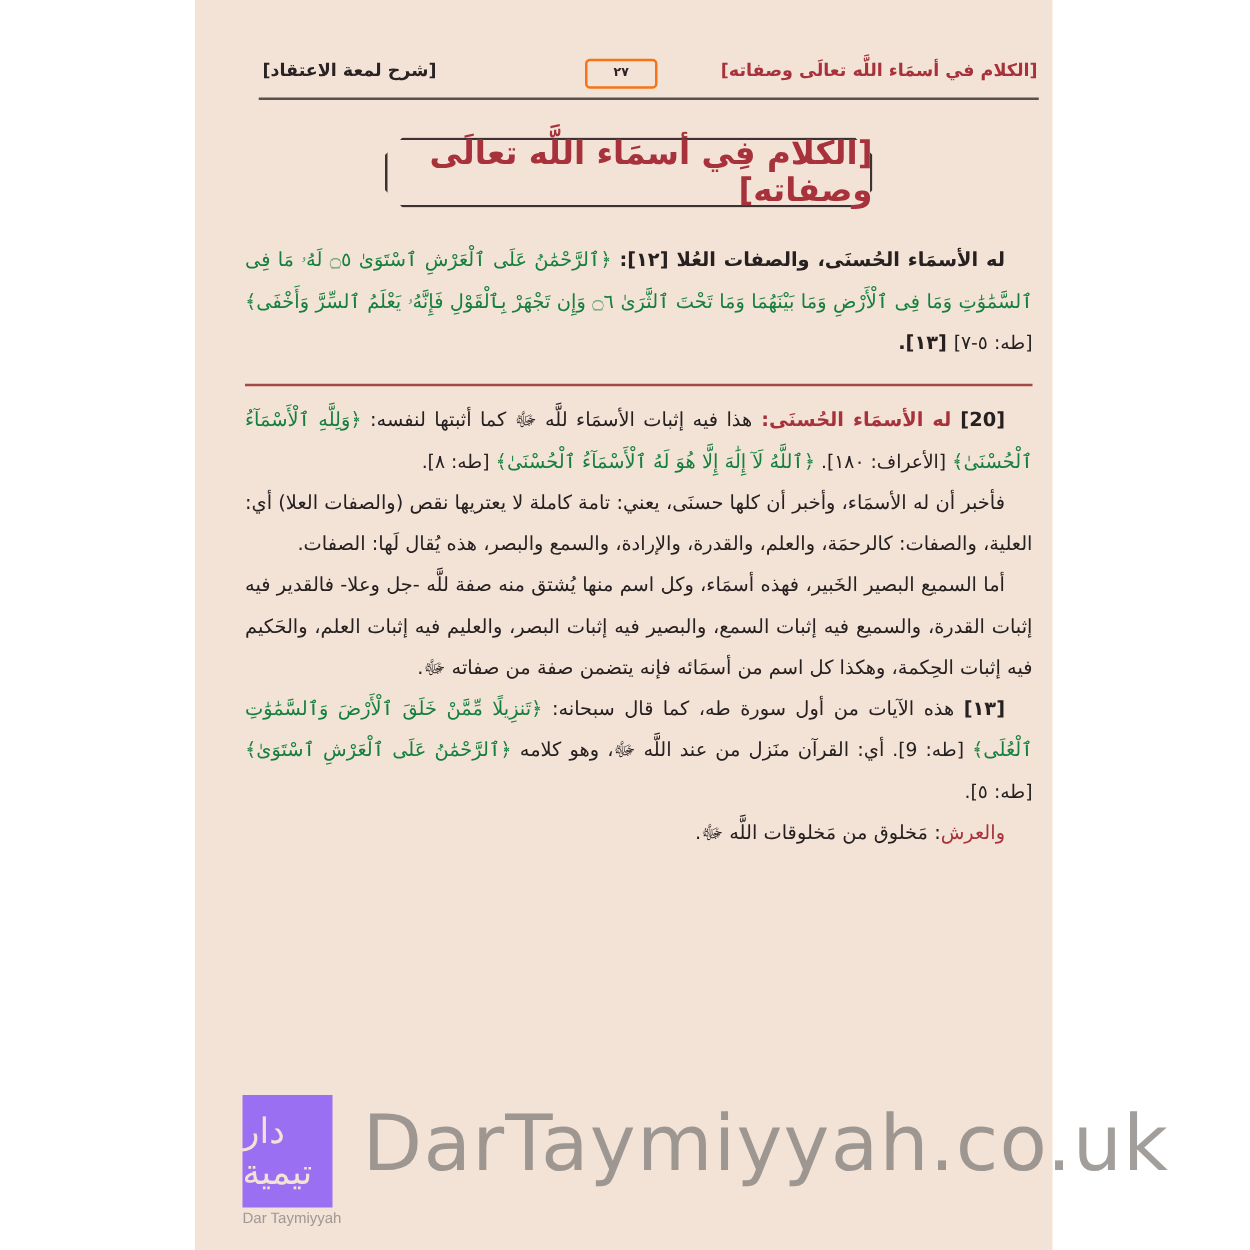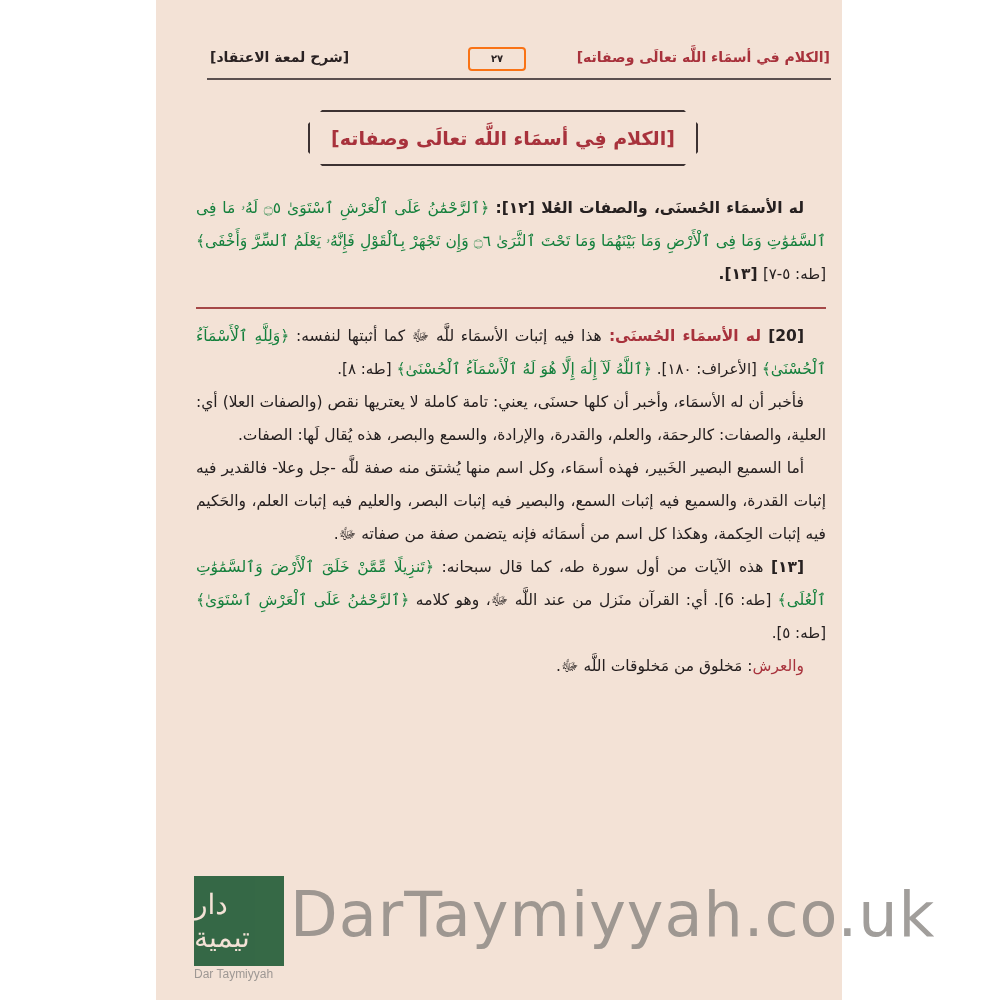--- a/index.html
+++ b/index.html
@@ -29,39 +29,39 @@
   }
   .title-frame {
     position: absolute; left: 308px; top: 110px; width: 390px; height: 56px;
     border: 2.5px solid #3c3232; box-sizing: border-box;
     clip-path: polygon(14px 0, calc(100% - 14px) 0, 100% 14px, 100% calc(100% - 14px), calc(100% - 14px) 100%, 14px 100%, 0 calc(100% - 14px), 0 14px);
     border-radius: 4px;
   }
   .title-text {
     position: absolute; left: 308px; top: 110px; width: 390px; height: 56px;
     display: flex; align-items: center; justify-content: center;
-    direction: rtl; font-size: 19px; font-weight: bold; color: #a8323c;
+    direction: rtl; font-size: 26px; font-weight: bold; color: #a8323c;
   }
   .text-block {
     position: absolute; left: 196px; width: 630px; direction: rtl;
     font-size: 15.5px; line-height: 33px; color: #262020; text-align: justify;
   }
   .text-block p { margin: 0; }
   .indent { text-indent: 22px; }
   .quran { color: #15803d; }
   .ref { font-size: 15px; color: #262020; }
   .bold { font-weight: bold; }
   .red { color: #a8323c; }
   .note-num { color: #262020; font-weight: bold; }
   .red-rule {
     position: absolute; left: 196px; top: 307px; width: 630px; height: 2px; background: #a54848;
   }
   .watermark-logo {
-    position: absolute; left: 194px; top: 876px; width: 90px; height: 90px;
-    background: #14532d; opacity: 0.85;
+    position: absolute; left: 194px; top: 876px; width: 72px; height: 90px;
+    background: #8b5cf6; opacity: 0.85;
     display: flex; align-items: center; justify-content: center;
     color: #f3e2d6; font-size: 28px; font-family: "DejaVu Serif", serif;
   }
   .watermark-caption {
     position: absolute; left: 194px; top: 967px; font-size: 12px; color: #9e9894;
     font-family: "Liberation Sans", sans-serif;
   }
   .watermark-text {
     position: absolute; left: 290px; top: 880px; font-size: 62px; color: rgba(130,125,122,0.75);
     font-family: "DejaVu Sans", sans-serif; letter-spacing: 1px; line-height: 70px;
@@ -91,21 +91,21 @@
 
 <div class="red-rule"></div>
 
 <div class="text-block" style="top:320px;">
   <p class="indent">
     <span class="note-num">[20]</span><span class="red bold"> له الأسمَاء الحُسنَى: </span><span>هذا فيه إثبات الأسمَاء للَّه ﷻ كما أثبتها لنفسه: </span><span class="quran">﴿وَلِلَّهِ ٱلْأَسْمَآءُ ٱلْحُسْنَىٰ﴾</span><span class="ref"> [الأعراف: ١٨٠]. </span><span class="quran">﴿ٱللَّهُ لَآ إِلَٰهَ إِلَّا هُوَ لَهُ ٱلْأَسْمَآءُ ٱلْحُسْنَىٰ﴾</span><span class="ref"> [طه: ٨].</span>
   </p>
   <p class="indent">فأخبر أن له الأسمَاء، وأخبر أن كلها حسنَى، يعني: تامة كاملة لا يعتريها نقص (والصفات العلا) أي: العلية، والصفات: كالرحمَة، والعلم، والقدرة، والإرادة، والسمع والبصر، هذه يُقال لَها: الصفات.</p>
   <p class="indent">أما السميع البصير الخَبير، فهذه أسمَاء، وكل اسم منها يُشتق منه صفة للَّه -جل وعلا- فالقدير فيه إثبات القدرة، والسميع فيه إثبات السمع، والبصير فيه إثبات البصر، والعليم فيه إثبات العلم، والحَكيم فيه إثبات الحِكمة، وهكذا كل اسم من أسمَائه فإنه يتضمن صفة من صفاته ﷻ.</p>
   <p class="indent">
-    <span class="note-num">[١٣]</span><span> هذه الآيات من أول سورة طه، كما قال سبحانه: </span><span class="quran">﴿تَنزِيلًا مِّمَّنْ خَلَقَ ٱلْأَرْضَ وَٱلسَّمَٰوَٰتِ ٱلْعُلَى﴾</span><span class="ref"> [طه: 6]. </span><span>أي: القرآن منَزل من عند اللَّه ﷻ، وهو كلامه </span><span class="quran">﴿ٱلرَّحْمَٰنُ عَلَى ٱلْعَرْشِ ٱسْتَوَىٰ﴾</span><span class="ref"> [طه: ٥].</span>
+    <span class="note-num">[١٣]</span><span> هذه الآيات من أول سورة طه، كما قال سبحانه: </span><span class="quran">﴿تَنزِيلًا مِّمَّنْ خَلَقَ ٱلْأَرْضَ وَٱلسَّمَٰوَٰتِ ٱلْعُلَى﴾</span><span class="ref"> [طه: 9]. </span><span>أي: القرآن منَزل من عند اللَّه ﷻ، وهو كلامه </span><span class="quran">﴿ٱلرَّحْمَٰنُ عَلَى ٱلْعَرْشِ ٱسْتَوَىٰ﴾</span><span class="ref"> [طه: ٥].</span>
   </p>
   <p class="indent">
     <span class="red">والعرش</span><span>: مَخلوق من مَخلوقات اللَّه ﷻ.</span>
   </p>
 </div>
 
 <div class="watermark-logo">دار تيمية</div>
 <div class="watermark-caption">Dar Taymiyyah</div>
 <div class="watermark-text">DarTaymiyyah.co.uk</div>
 

